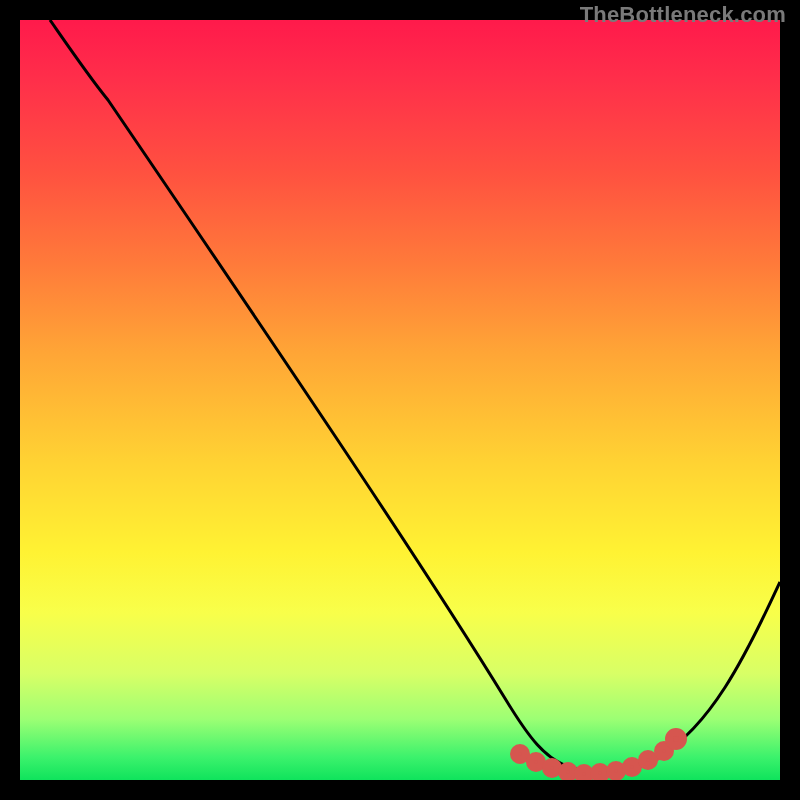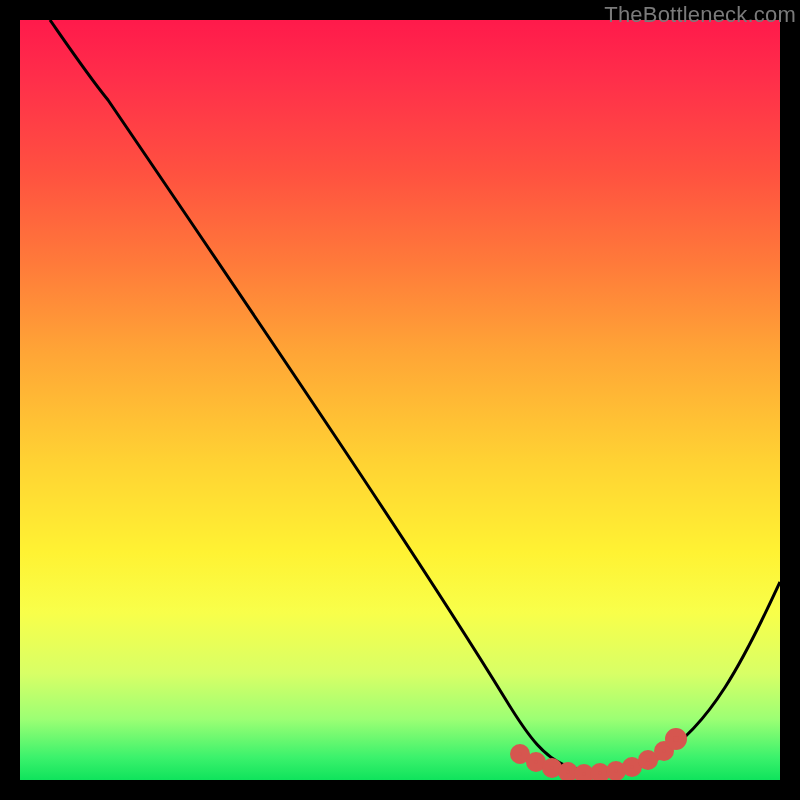--- a/index.html
+++ b/index.html
@@ -44,24 +44,24 @@
   svg.curve {
     position: absolute;
     left: 0;
     top: 0;
     width: 760px;
     height: 760px;
   }
   .watermark {
     position: absolute;
     top: 2px;
-    right: 4px;
+    right: 14px;
     color: #7a7a7a;
     font-size: 22px;
-    font-weight: 400;
+    font-weight: 700;
     letter-spacing: 0.2px;
     user-select: none;
   }
 </style>
 </head>
 <body>
 
 <div class="frame">
   <div class="plot-bg"></div>
 

